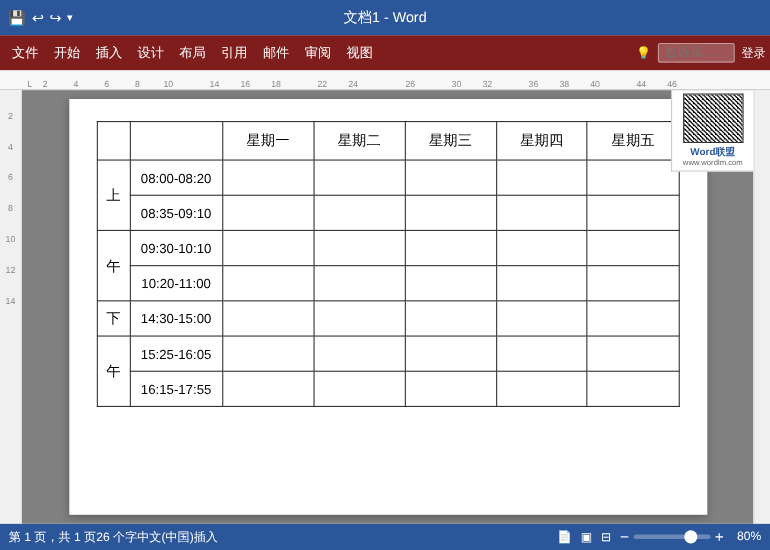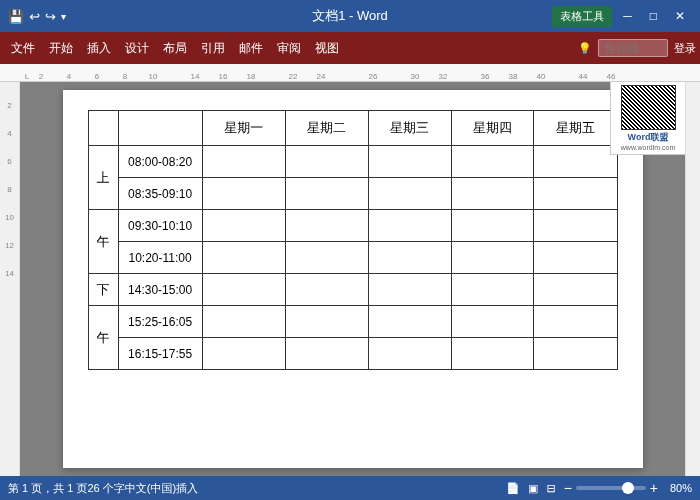--- a/index.html
+++ b/index.html
@@ -22,26 +22,20 @@
 <body>
 
 <div style="height:32px; background:#2b579a; display:flex; align-items:center; padding:0 8px; position:relative;">
   <div style="display:flex; align-items:center; gap:5px;">
     <span style="color:white; font-size:13px; cursor:pointer;">💾</span>
     <span style="color:white; font-size:13px; cursor:pointer;">↩</span>
     <span style="color:white; font-size:13px; cursor:pointer;">↪</span>
     <span style="color:white; font-size:10px; cursor:pointer;">▾</span>
   </div>
   <div style="position:absolute; left:50%; transform:translateX(-50%); color:white; font-size:13px;">文档1 - Word</div>
-  <div style="margin-left:auto; display:flex; align-items:center; gap:4px;">
-    <span style="background:#217346; color:white; font-size:11px; padding:3px 8px; border-radius:3px 3px 0 0;">表格工具</span>
-    <span style="color:white; padding:2px 7px; cursor:pointer; font-size:12px;">─</span>
-    <span style="color:white; padding:2px 7px; cursor:pointer; font-size:12px;">□</span>
-    <span style="color:white; padding:2px 7px; cursor:pointer; font-size:12px;">✕</span>
-  </div>
 </div>
 
 <div style="height:32px; background:#7f1d1d; display:flex; align-items:center; padding:0 4px;">
   <div id="ribbon-tabs" style="display:flex; gap:0; align-items:center;">
   <span style="color: white; font-size: 12px; padding: 5px 7px; cursor: pointer; border-radius: 2px 2px 0px 0px;">文件</span>
       <span style="color: white; font-size: 12px; padding: 5px 7px; cursor: pointer; border-radius: 2px 2px 0px 0px;">开始</span>
       <span style="color: white; font-size: 12px; padding: 5px 7px; cursor: pointer; border-radius: 2px 2px 0px 0px;">插入</span>
       <span style="color: white; font-size: 12px; padding: 5px 7px; cursor: pointer; border-radius: 2px 2px 0px 0px;">设计</span>
       <span style="color: white; font-size: 12px; padding: 5px 7px; cursor: pointer; border-radius: 2px 2px 0px 0px;">布局</span>
       <span style="color: white; font-size: 12px; padding: 5px 7px; cursor: pointer; border-radius: 2px 2px 0px 0px;">引用</span>

